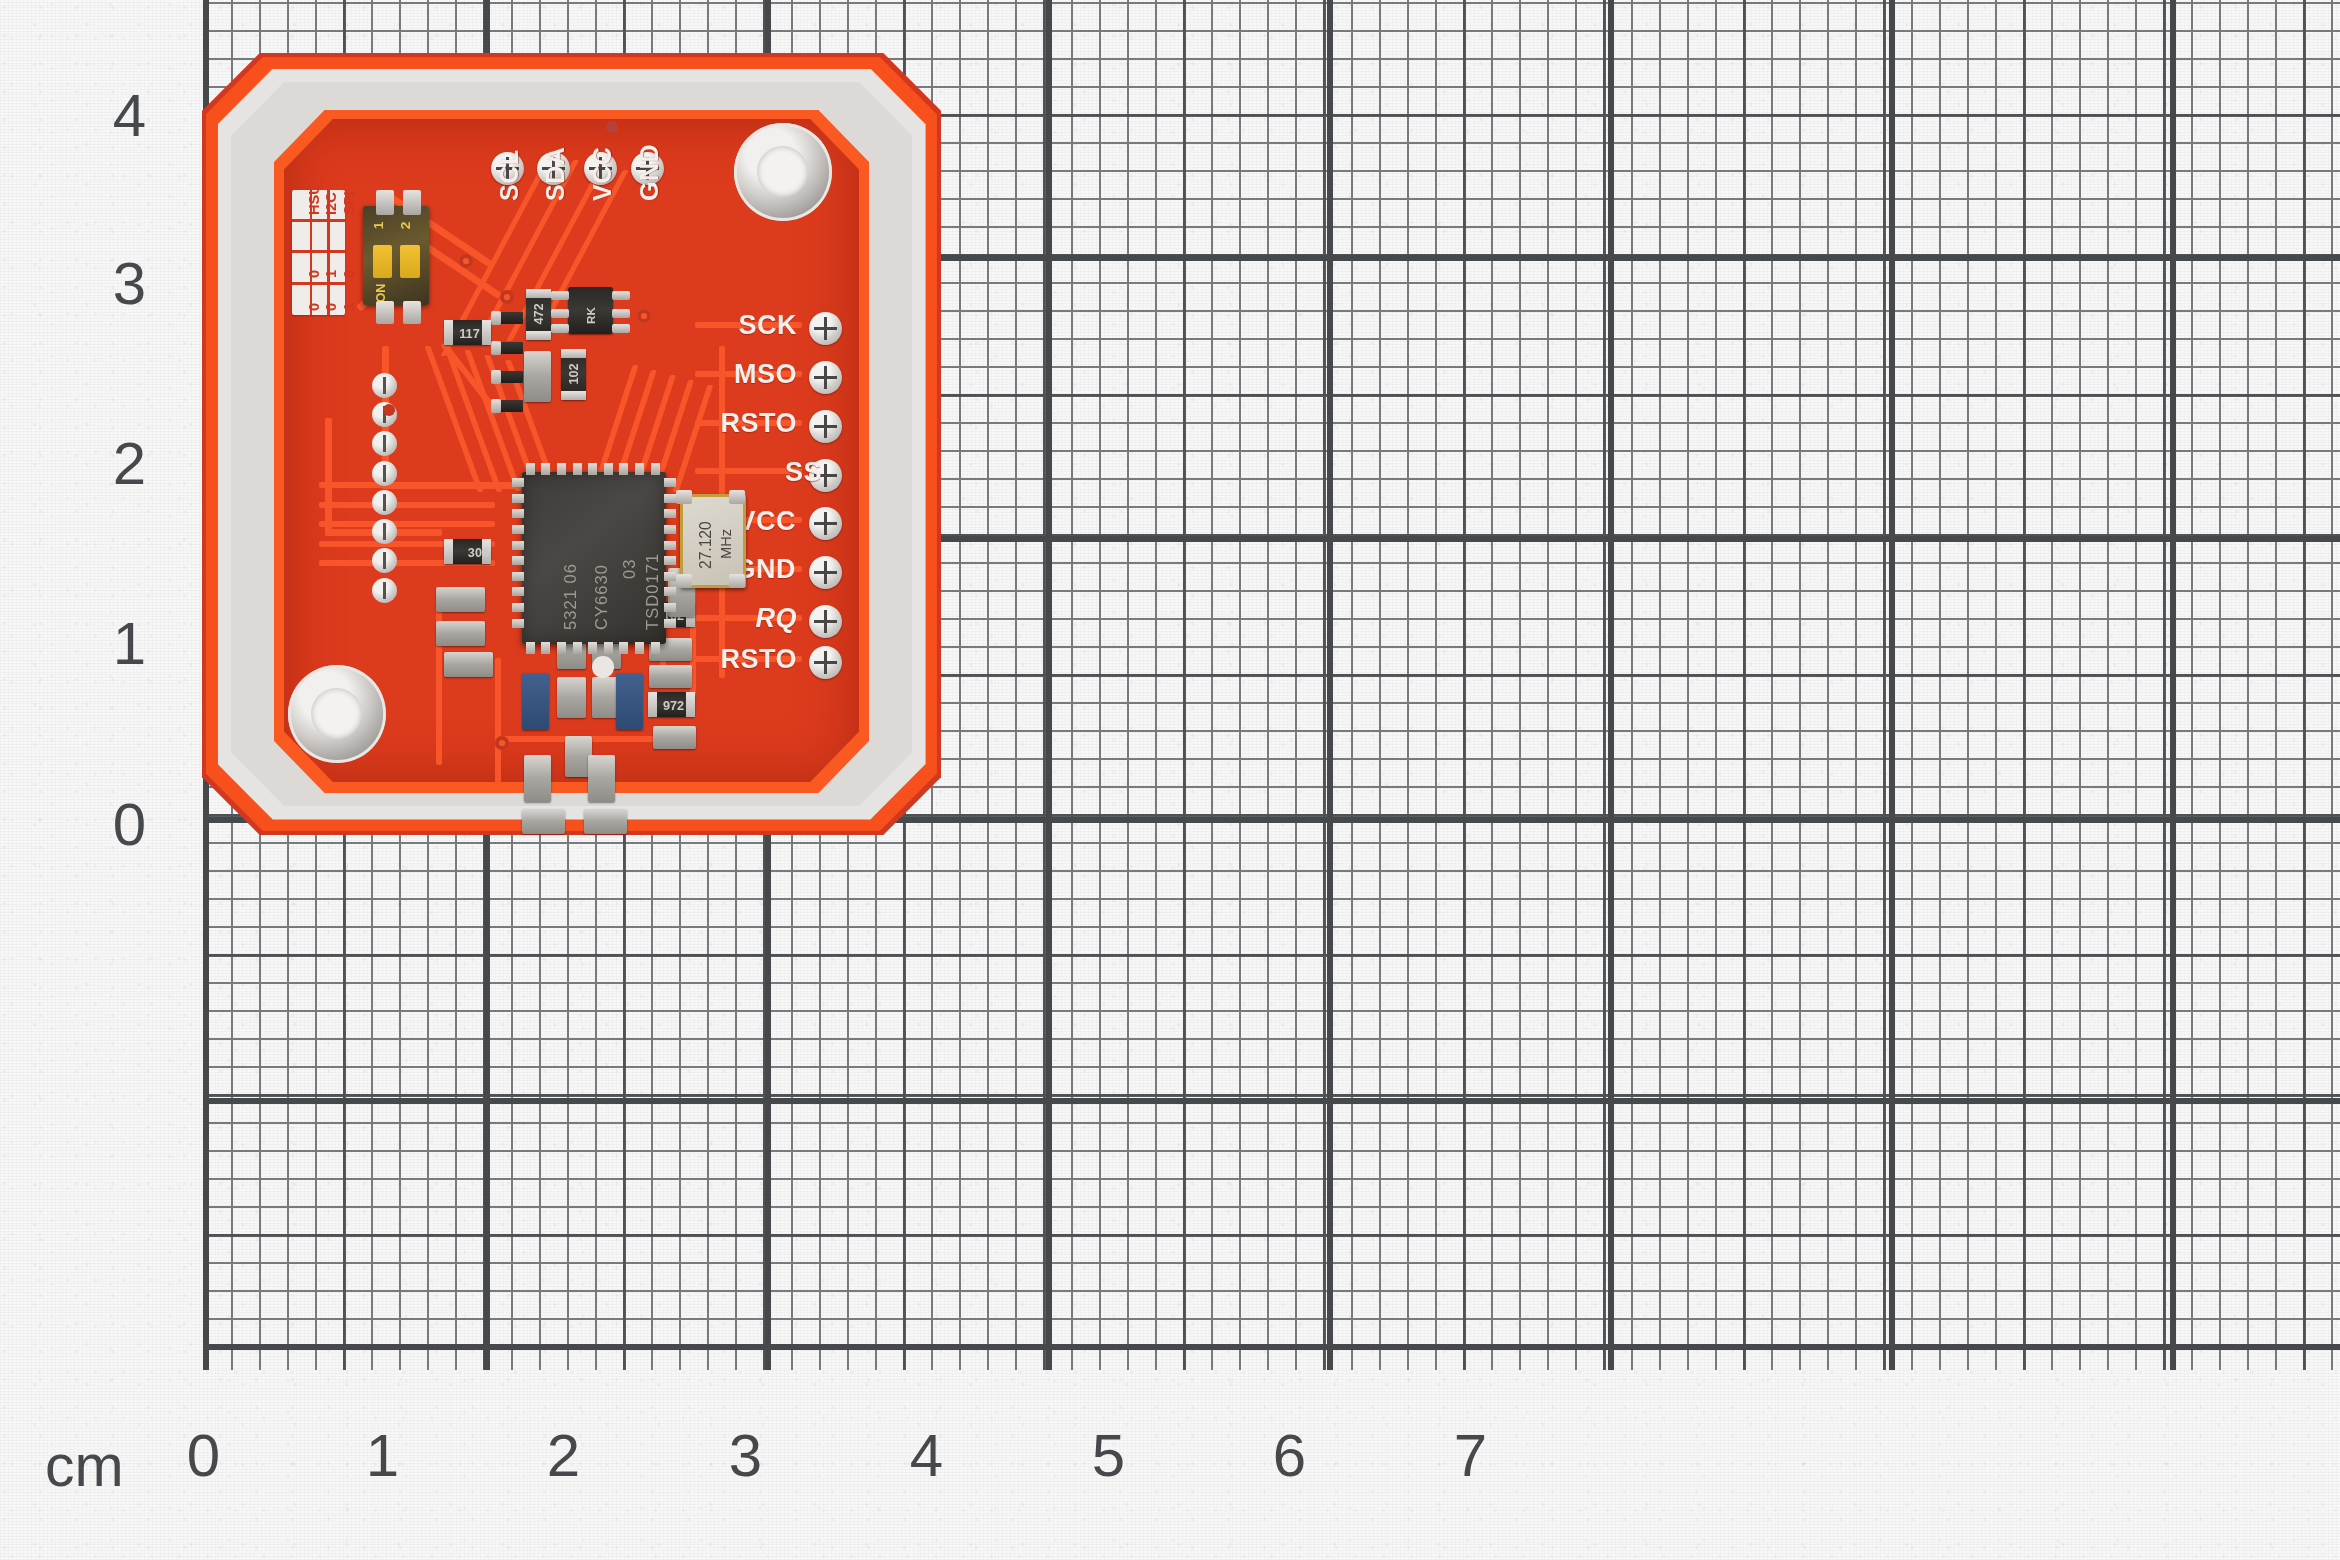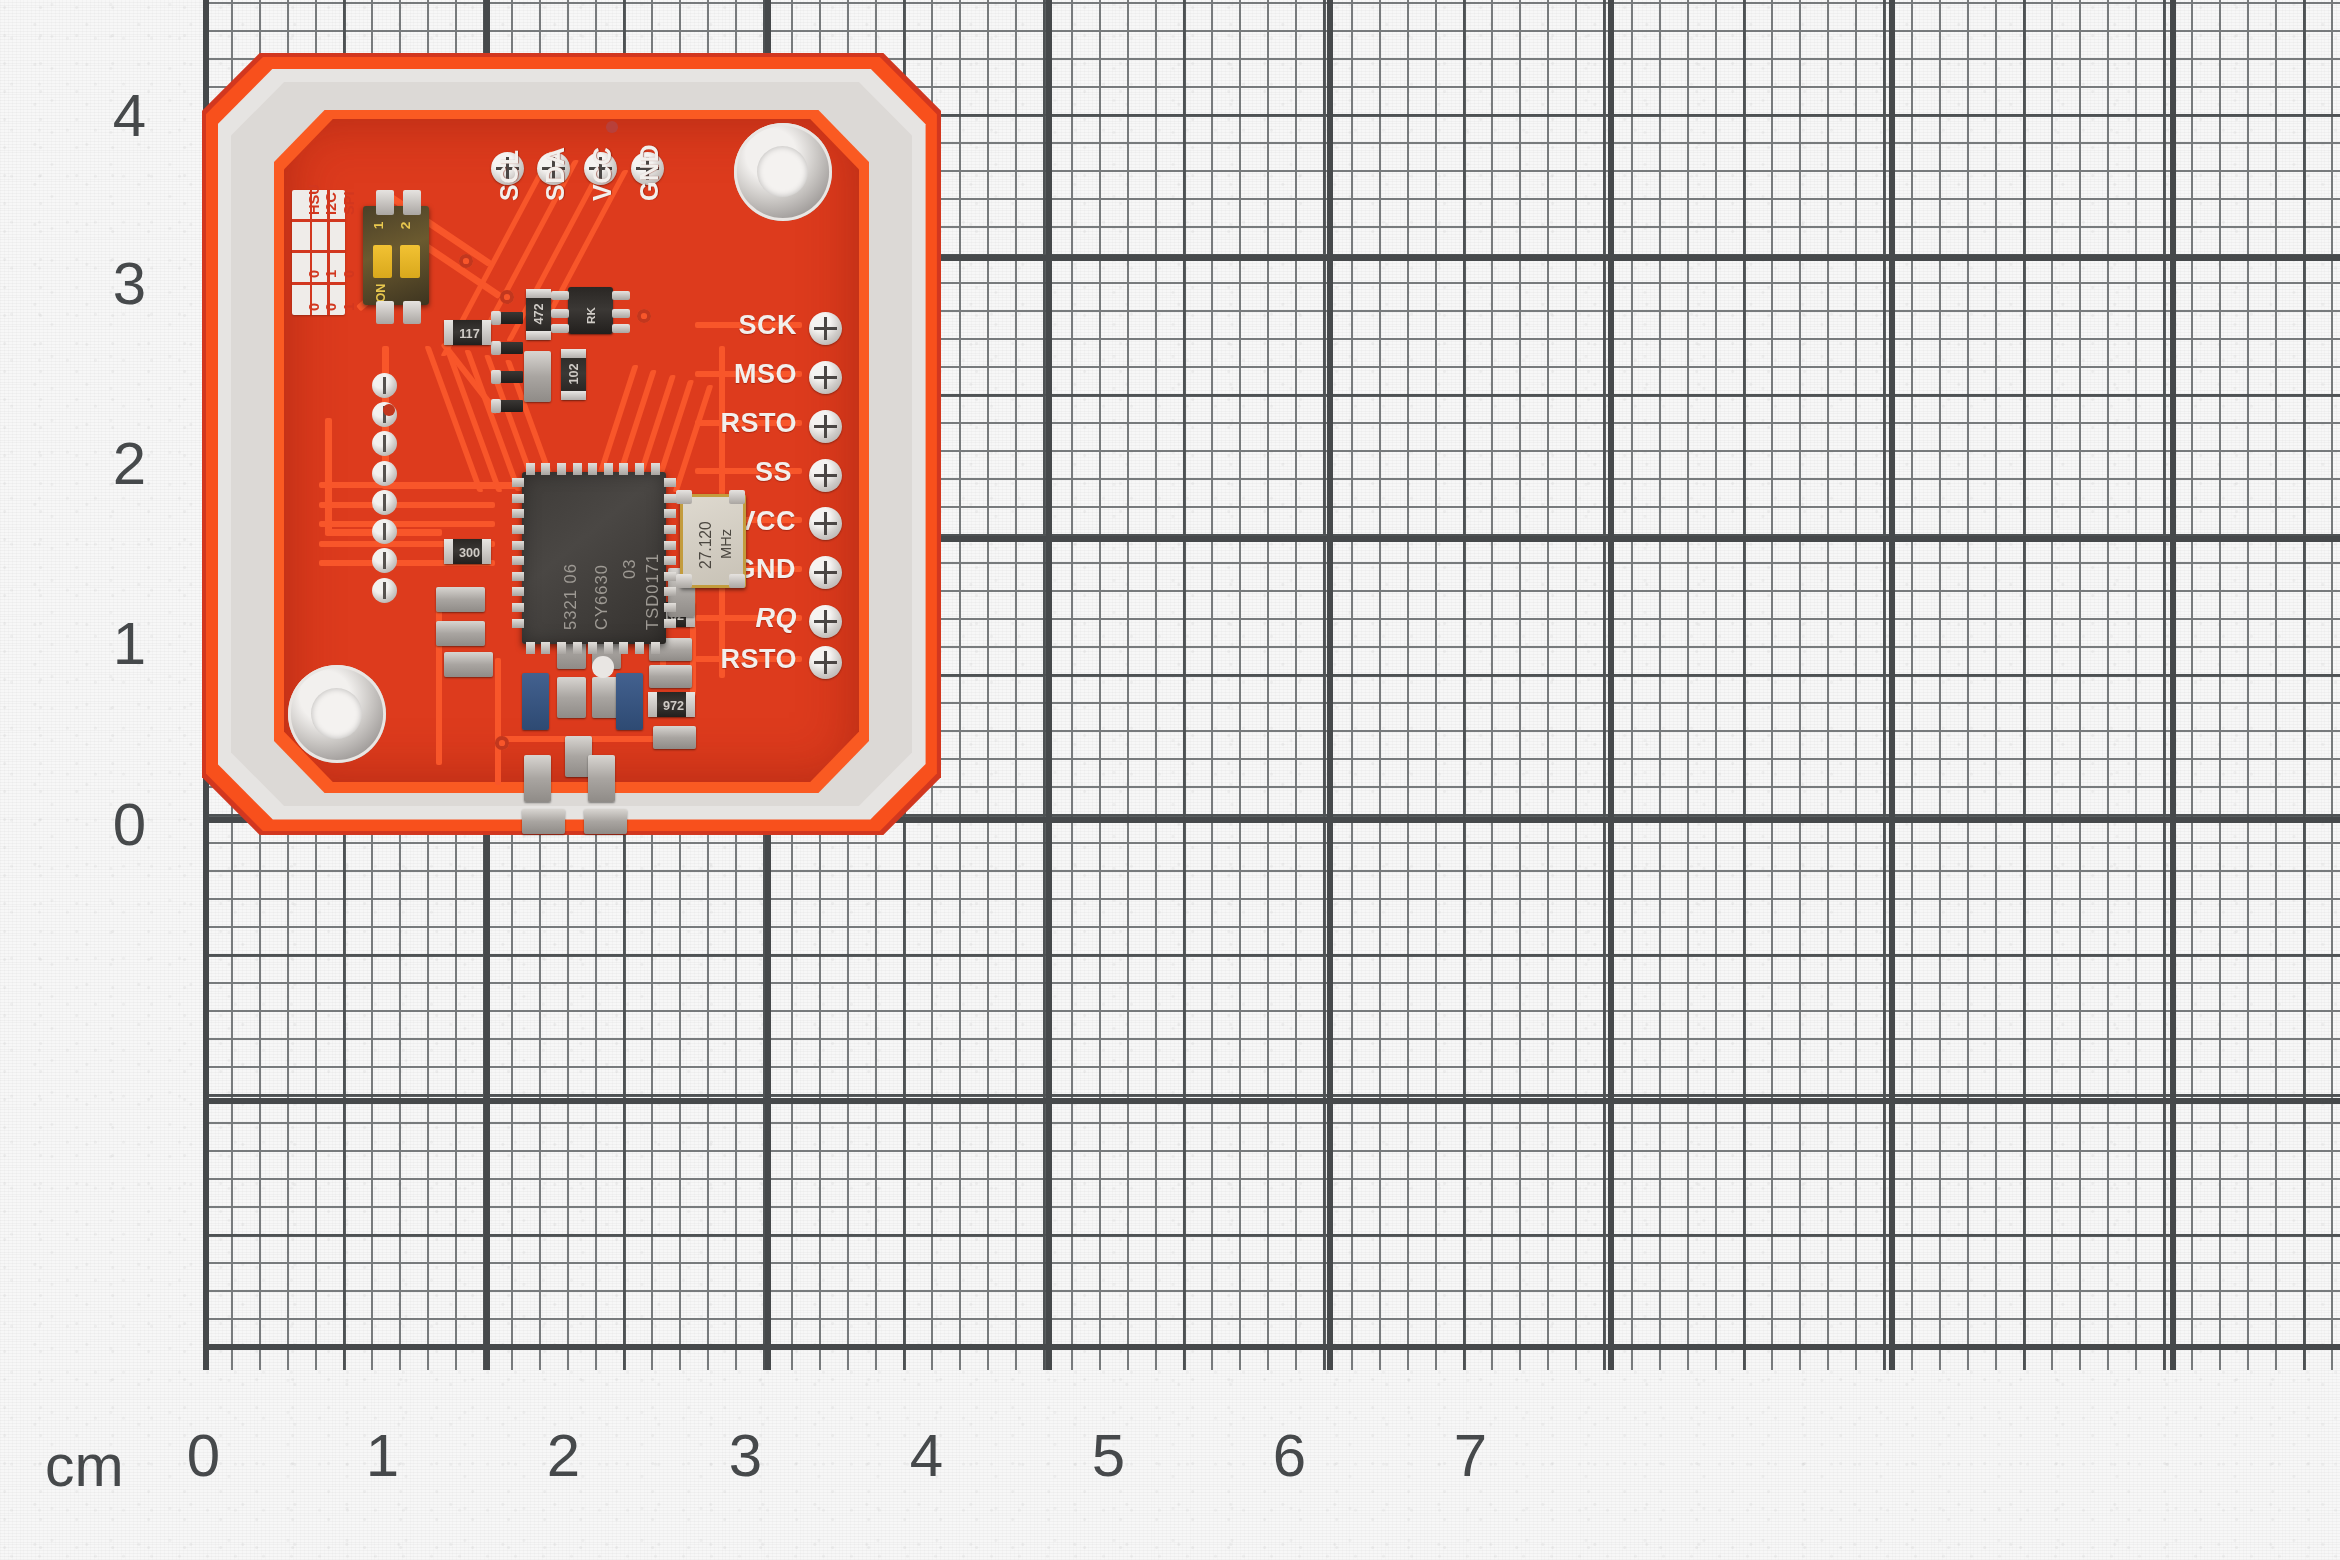--- a/index.html
+++ b/index.html
@@ -250,21 +250,21 @@
   <div class="pad" style="left:607px;top:357px;"></div>
   <div class="pad" style="left:607px;top:406px;"></div>
   <div class="pad" style="left:607px;top:454px;"></div>
   <div class="pad" style="left:607px;top:503px;"></div>
   <div class="pad" style="left:607px;top:552px;"></div>
   <div class="pad" style="left:607px;top:593px;"></div>
 
   <div class="silk" style="left:497px;top:257px;font-size:27px;width:98px;text-align:right;">SCK</div>
   <div class="silk" style="left:488px;top:306px;font-size:27px;width:107px;text-align:right;">MSO</div>
   <div class="silk" style="left:480px;top:355px;font-size:27px;width:115px;text-align:right;">RSTO</div>
-  <div class="silk" style="left:502px;top:404px;font-size:27px;width:88px;text-align:right;">SS</div>
+  <div class="silk" style="left:532px;top:404px;font-size:27px;width:88px;text-align:right;">SS</div>
   <div class="silk" style="left:493px;top:453px;font-size:27px;width:101px;text-align:right;">VCC</div>
   <div class="silk" style="left:493px;top:501px;font-size:27px;width:101px;text-align:right;">GND</div>
   <div class="silk" style="left:503px;top:550px;font-size:27px;width:92px;text-align:right;font-style:italic;">RQ</div>
   <div class="silk" style="left:480px;top:591px;font-size:27px;width:115px;text-align:right;">RSTO</div>
 
   <div class="hpin" style="left:296px;top:259px;width:25px;height:11.7px;"></div>
   <div class="hpin-s" style="left:289px;top:258px;width:9.8px;height:13.7px;"></div>
   <div class="hpin" style="left:296px;top:289px;width:25px;height:11.7px;"></div>
   <div class="hpin-s" style="left:289px;top:288px;width:9.8px;height:13.7px;"></div>
   <div class="hpin" style="left:296px;top:318px;width:25px;height:11.7px;"></div>
@@ -338,21 +338,21 @@
   <div class="smd" style="left:242px;top:267px;width:47px;height:25px;">
     <div class="smd-term" style="left:0;top:0;width:8.8px;height:25px;"></div>
     <div class="smd-term" style="left:38px;top:0;width:8.8px;height:25px;"></div>
   </div>
   <div class="smd-txt" style="left:248px;top:274px;width:39px;text-align:center;transform:none;font-size:12.7px;">117</div>
 
   <div class="smd" style="left:242px;top:486px;width:47px;height:25px;">
     <div class="smd-term" style="left:0;top:0;width:8.8px;height:25px;"></div>
     <div class="smd-term" style="left:38px;top:0;width:8.8px;height:25px;"></div>
   </div>
-  <div class="smd-txt" style="left:248px;top:493px;width:39px;text-align:center;transform:none;font-size:12.7px;">300</div>
+  <div class="smd-txt" style="left:248px;top:493px;width:39px;text-align:right;transform:none;font-size:12.7px;">300</div>
 
   <div class="smd" style="left:446px;top:549px;width:47px;height:25px;">
     <div class="smd-term" style="left:0;top:0;width:8.8px;height:25px;"></div>
     <div class="smd-term" style="left:38px;top:0;width:8.8px;height:25px;"></div>
   </div>
   <div class="smd-txt" style="left:452px;top:556px;width:39px;text-align:center;transform:none;font-size:12.7px;">102</div>
 
   <div class="smd" style="left:446px;top:639px;width:47px;height:25px;">
     <div class="smd-term" style="left:0;top:0;width:8.8px;height:25px;"></div>
     <div class="smd-term" style="left:38px;top:0;width:8.8px;height:25px;"></div>

